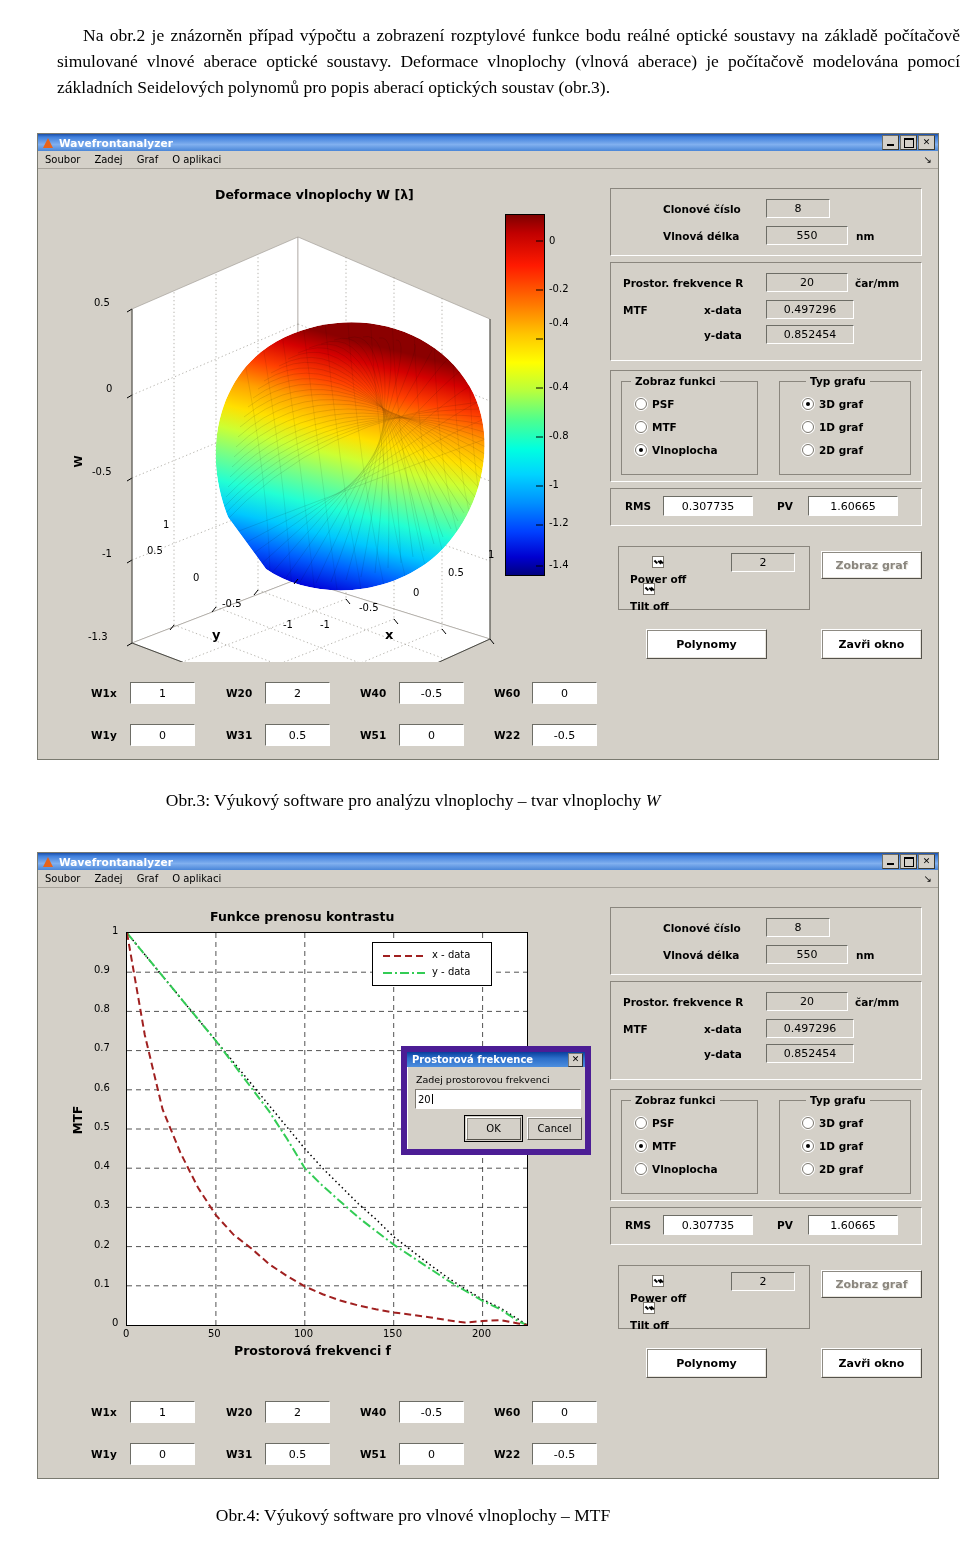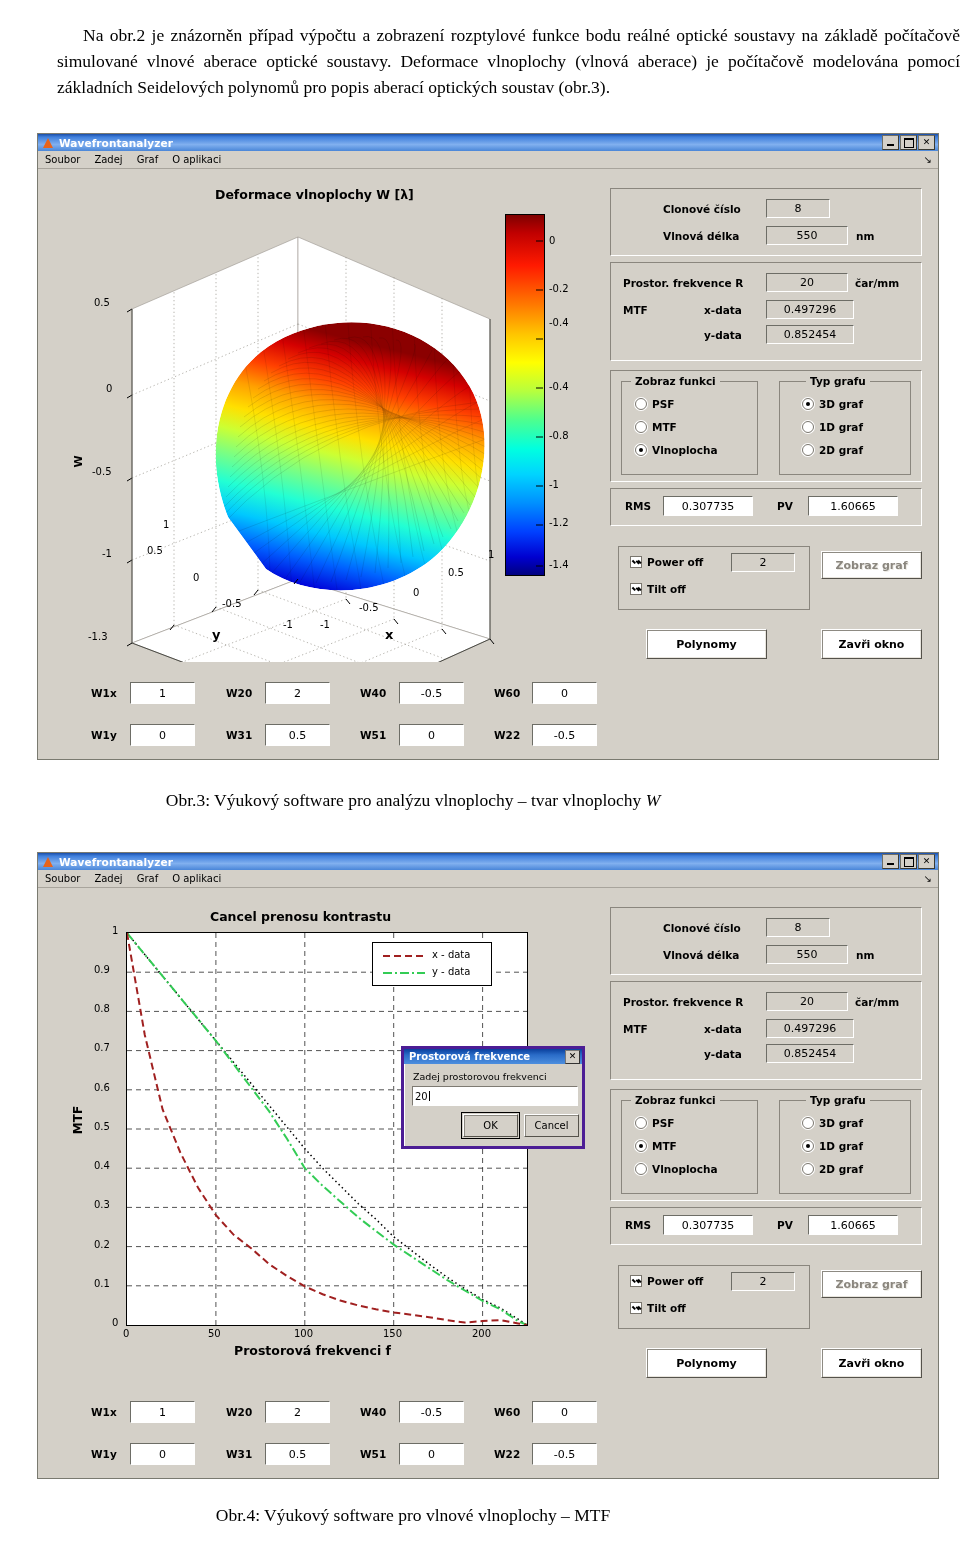--- a/index.html
+++ b/index.html
@@ -58,21 +58,21 @@
            font-family:"DejaVu Sans",sans-serif;font-size:10.5px;font-weight:bold;color:#000;white-space:nowrap;}
 
   
   .radio{position:absolute;display:flex;align-items:center;gap:5px;}
   .radio .dot{width:10px;height:10px;border-radius:50%;background:#fff;
               border:1px solid #7a766e;box-shadow:0 0 0 1px #fff;flex:0 0 auto;position:relative;}
   .radio.on .dot::after{content:"";position:absolute;left:3px;top:3px;width:4px;height:4px;border-radius:50%;background:#000;}
   .radio span{font-family:"DejaVu Sans",sans-serif;font-size:10.5px;font-weight:bold;color:#000;white-space:nowrap;}
 
   
-  .chk{position:absolute;display:flex;align-items:center;gap:5px;}
+  .chk{position:absolute;display:flex;align-items:center;gap:5px;flex-direction:column;}
   .chk .box{width:10px;height:10px;background:#fff;border:1px solid #7a766e;position:relative;flex:0 0 auto;}
   .chk.on .box::after{content:"";position:absolute;left:1px;top:4px;width:4px;height:1.5px;background:#000;
        transform:rotate(45deg);box-shadow:3px -2.5px 0 0 #000,4px -4px 0 0 #000;}
   .chk span{font-family:"DejaVu Sans",sans-serif;font-size:10.5px;font-weight:bold;color:#000;white-space:nowrap;}
 
   
   .btn{position:absolute;background:#ffffff;border:1px solid #ffffff;
        border-right-color:#55524b;border-bottom-color:#55524b;
        box-shadow:1px 1px 0 0 #8d8a82 inset, -1px -1px 0 0 #e8e5de inset;
        display:flex;align-items:center;justify-content:center;
@@ -89,21 +89,21 @@
         background:linear-gradient(180deg,
           #7f0000 0%, #c00000 5%, #ff1a00 14%, #ff7a00 25%, #ffc400 33%,
           #ffff00 41%, #b6ff3e 49%, #4dff8f 57%, #00ffe0 65%, #00d4ff 72%,
           #0090ff 80%, #0040ff 88%, #0000d0 95%, #00007f 100%);}
 
   
   .mtfbox{position:absolute;background:#fff;border:1px solid #000;}
   .legendbox{position:absolute;background:#fff;border:1px solid #000;}
 
   
-  .dlg{position:absolute;background:#d4d0c8;border:3px solid #4c1d95;
+  .dlg{position:absolute;background:#d4d0c8;border:6px solid #4c1d95;
        box-shadow:1px 1px 0 0 #ffffff inset;}
   .dlg-title{height:15px;background:linear-gradient(180deg,#0a3f9c 0%,#2a6cc8 40%,#4d8ede 100%);
              display:flex;align-items:center;padding:0 2px;}
   .dlg-title span{color:#fff;font-family:"DejaVu Sans",sans-serif;font-size:10px;font-weight:bold;flex:1 1 auto;padding-left:3px;}
   .dlg-x{width:13px;height:12px;background:#d4d0c8;border:1px solid #777;border-right-color:#333;border-bottom-color:#333;
          display:flex;align-items:center;justify-content:center;font-family:"DejaVu Sans",sans-serif;font-size:9px;
          font-weight:bold;color:#000;line-height:1;}
   .dlg-lbl{position:absolute;font-family:"DejaVu Sans",sans-serif;font-size:9.5px;color:#000;white-space:nowrap;}
   .dlg-input{position:absolute;background:#fff;border:1px solid #7e7a72;border-right-color:#fff;border-bottom-color:#fff;
              font-family:"DejaVu Sans",sans-serif;font-size:10px;color:#000;display:flex;align-items:center;padding-left:2px;}
@@ -456,21 +456,21 @@
     <div class="mi">Soubor</div>
     <div class="mi">Zadej</div>
     <div class="mi">Graf</div>
     <div class="mi">O aplikaci</div>
     <div class="menu-extra">↘</div>
   </div>
 
   <div class="client" style="position:absolute;left:0;top:35px;width:900px;height:590px;">
 
     <div style="position:absolute;left:20px;top:18px;width:490px;height:480px;">
-      <div class="plottitle" style="left:152px;top:3px;">Cancel prenosu kontrastu</div>
+      <div class="plottitle" style="left:152px;top:3px;">Funkce prenosu kontrastu</div>
 
       <div class="mtfbox" style="left:68px;top:26px;width:400px;height:392px;">
         <svg width="400" height="392" style="display:block;">
 
           <g stroke="#000000" stroke-width="0.8" stroke-dasharray="5,4" opacity="0.85" fill="none">
             <line x1="88.9" y1="0" x2="88.9" y2="392"></line>
             <line x1="177.8" y1="0" x2="177.8" y2="392"></line>
             <line x1="266.7" y1="0" x2="266.7" y2="392"></line>
             <line x1="355.6" y1="0" x2="355.6" y2="392"></line>
             <line x1="0" y1="352.8" x2="400" y2="352.8"></line>

